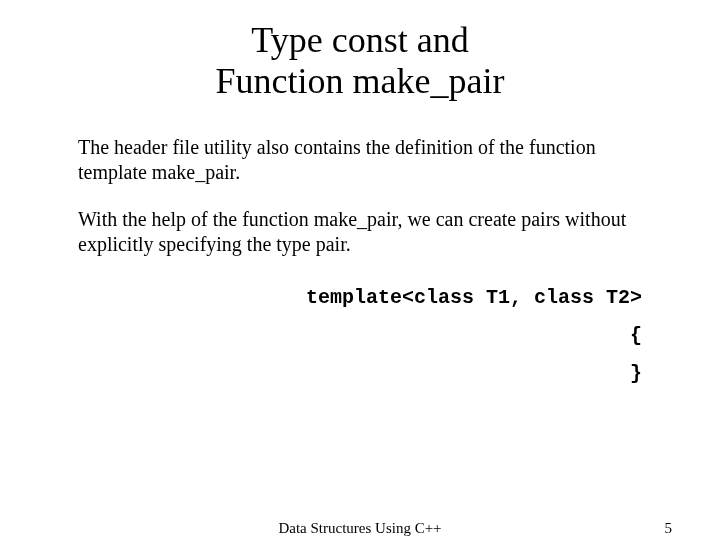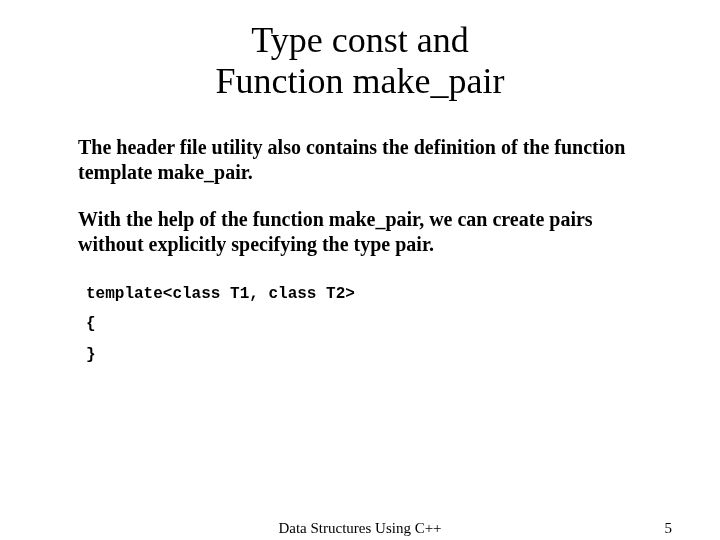--- a/index.html
+++ b/index.html
@@ -22,28 +22,28 @@
       line-height: 1.15;
       margin-bottom: 32px;
     }
     .content {
       padding: 0 78px;
     }
     .paragraph {
       font-size: 20px;
       line-height: 1.25;
       margin-bottom: 22px;
-      font-weight: bold;
     }
     .code-block {
       font-family: "Courier New", Courier, monospace;
-      font-size: 16px;
+      font-size: 20px;
       font-weight: bold;
       line-height: 1.9;
       padding-left: 8px;
+      text-align: right;
     }
     .code-line {
       display: block;
     }
     .code-indent {
       padding-left: 56px;
     }
     .footer {
       position: absolute;
       bottom: 20px;

